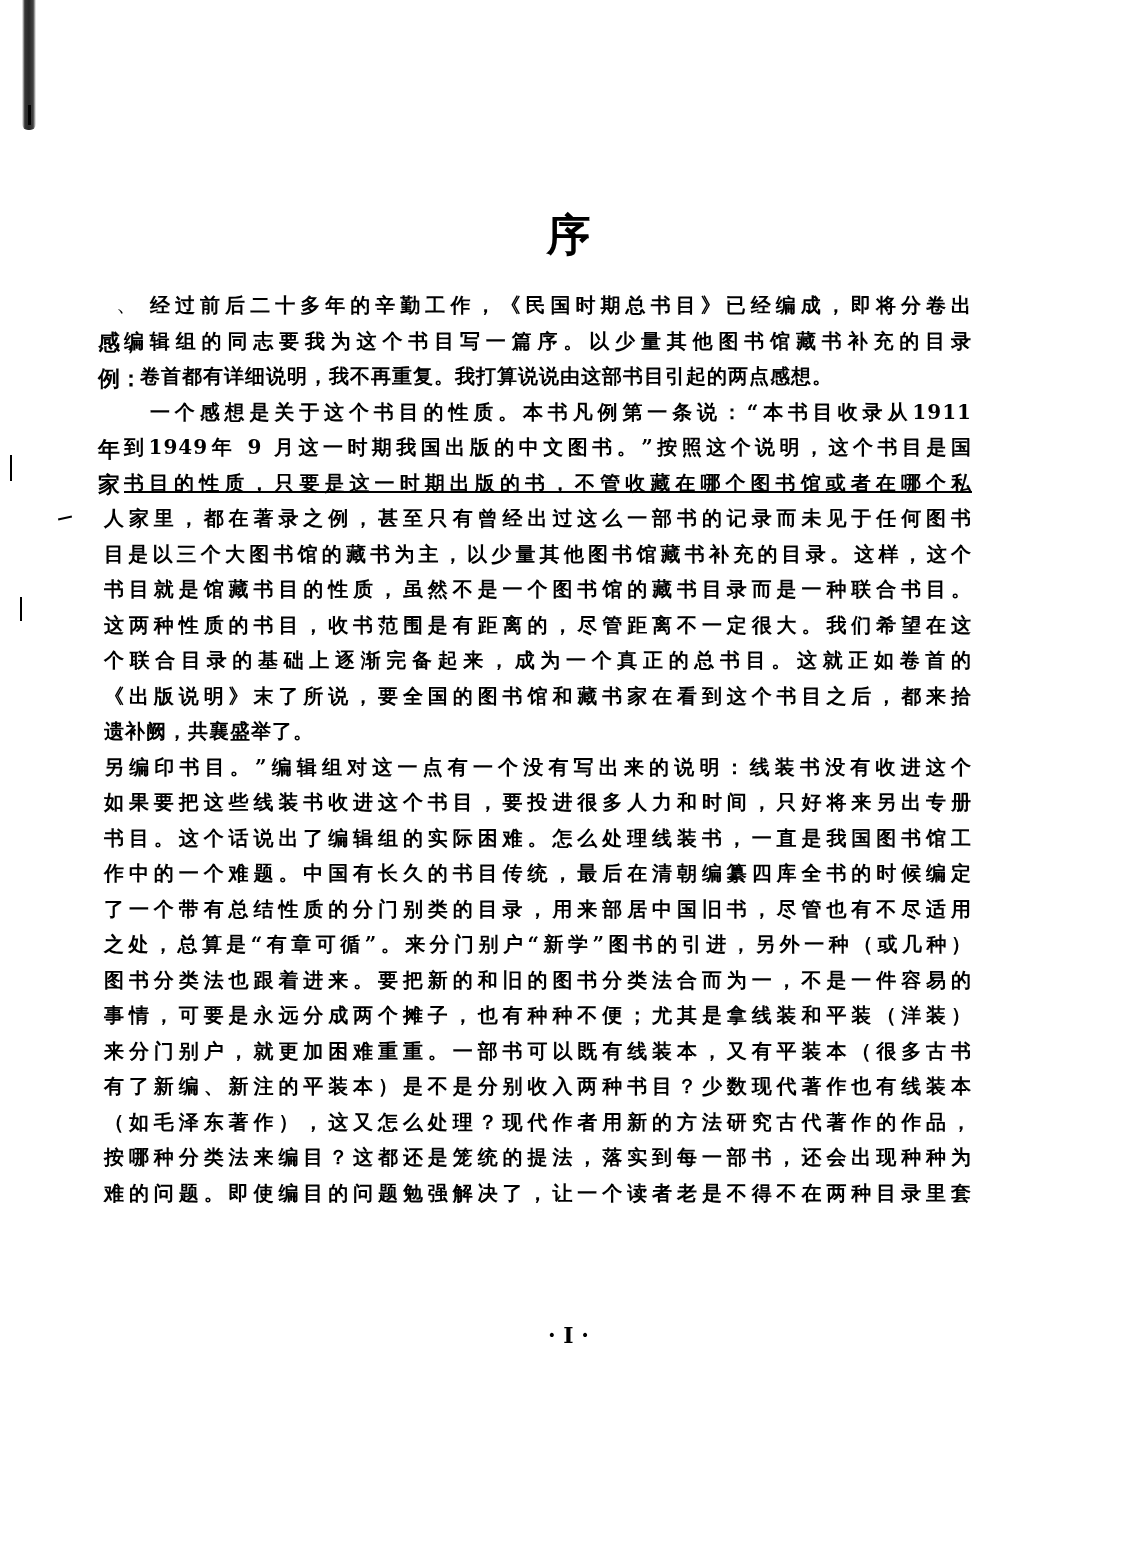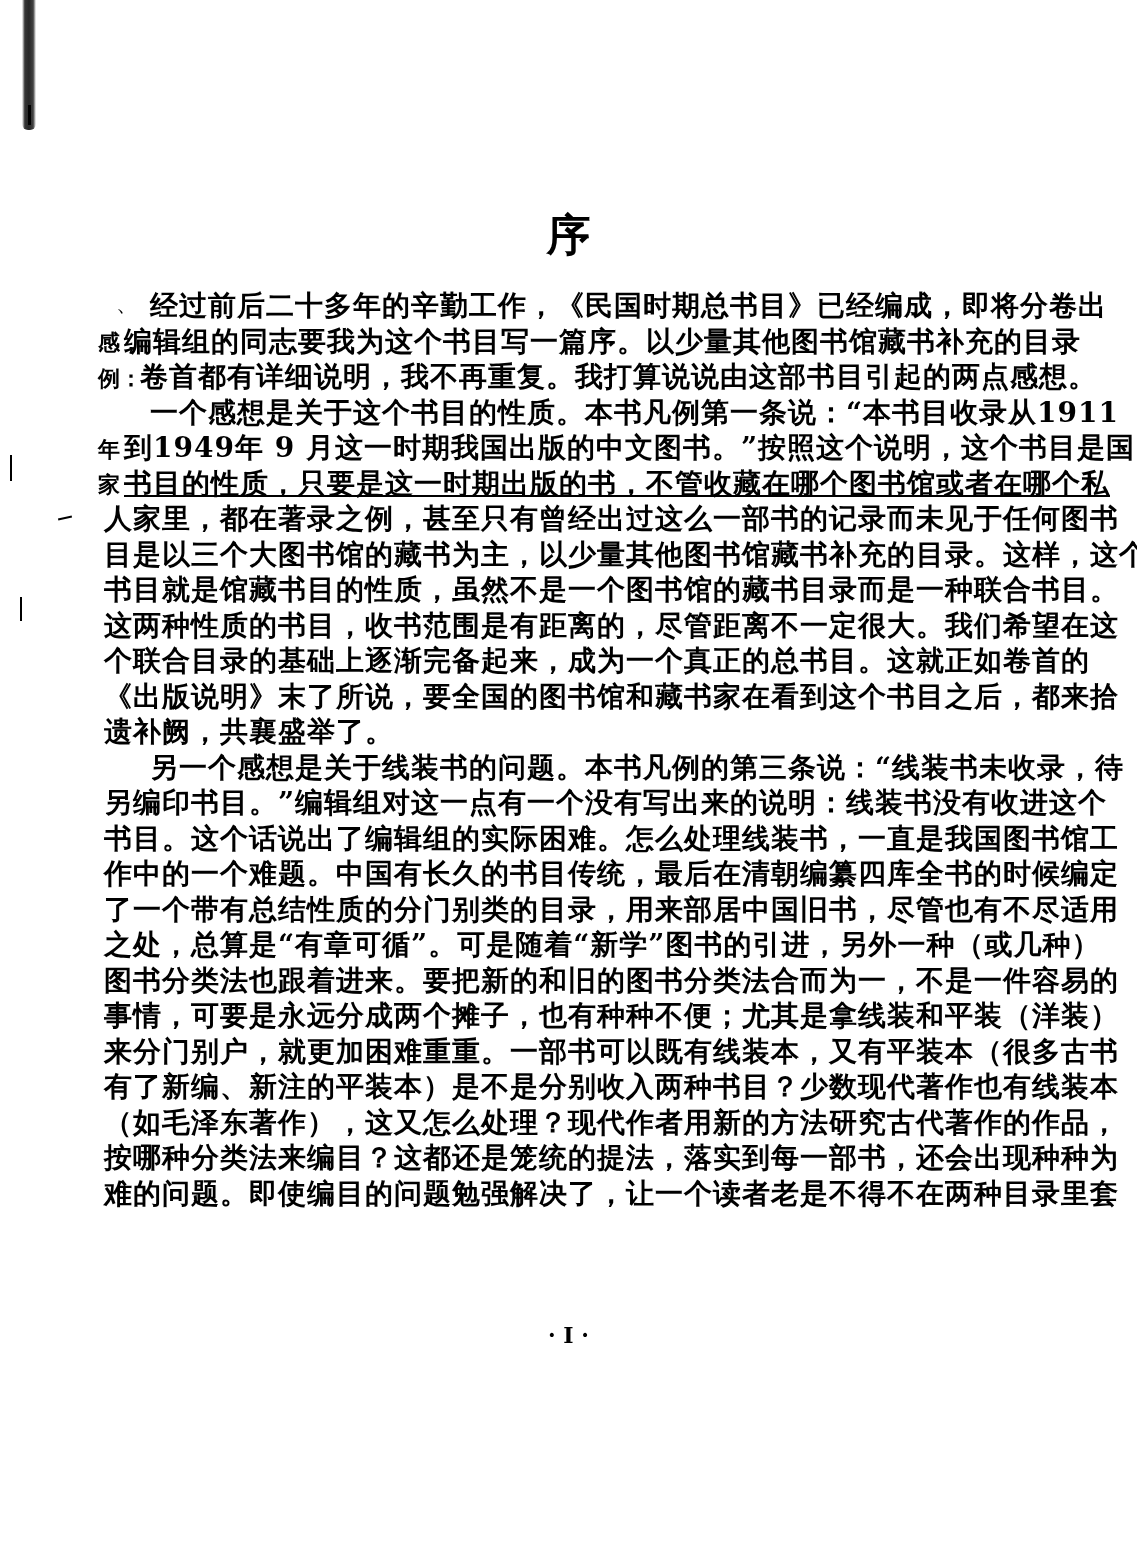--- a/index.html
+++ b/index.html
@@ -6,21 +6,21 @@
   body { width: 1137px; height: 1568px; position: relative; overflow: hidden;
          font-family: "DejaVu Serif", "Liberation Serif", serif; color: #000; }
   .page { position: absolute; left: 0; top: 0; width: 1137px; height: 1568px; }
   .scan-edge { position: absolute; left: 22px; top: 0; width: 14px; height: 130px;
                background: linear-gradient(90deg, transparent 0, #111 20%, #000 50%, #222 80%, transparent 100%);
                opacity: .85; border-radius: 0 0 6px 6px; }
   .scan-speck { position: absolute; background: #000; }
   .title { position: absolute; left: 0; width: 1137px; top: 206px; text-align: center;
            font-size: 44px; font-weight: bold; letter-spacing: 0; }
   .body { position: absolute; left: 104px; top: 288px; width: 868px; }
-  .line { height: 35.5px; line-height: 35.5px; font-size: 28px; font-weight: bold;
+  .line { height: 35.5px; line-height: 35.5px; font-size: 20px; font-weight: bold;
           white-space: nowrap; text-align: justify; text-align-last: justify; letter-spacing: 1px; }
   .line.indent { padding-left: 46px; }
   .line.last { text-align-last: left; }
   .margin-note { position: absolute; font-size: 22px; font-weight: bold; line-height: 24px; }
   .folio { position: absolute; left: 0; width: 1137px; top: 1322px; text-align: center;
            font-size: 22px; font-weight: bold; }
 </style>
 </head>
 <body>
 
@@ -46,26 +46,26 @@
     <div class="line indent">一个感想是关于这个书目的性质。本书凡例第一条说：“本书目收录从1911</div>
     <div class="line" style="padding-left:20px;">到1949年 9 月这一时期我国出版的中文图书。”按照这个说明，这个书目是国</div>
     <div class="line" style="padding-left:20px;text-decoration:underline;">书目的性质，只要是这一时期出版的书，不管收藏在哪个图书馆或者在哪个私</div>
     <div class="line">人家里，都在著录之例，甚至只有曾经出过这么一部书的记录而未见于任何图书</div>
     <div class="line">目是以三个大图书馆的藏书为主，以少量其他图书馆藏书补充的目录。这样，这个</div>
     <div class="line">书目就是馆藏书目的性质，虽然不是一个图书馆的藏书目录而是一种联合书目。</div>
     <div class="line">这两种性质的书目，收书范围是有距离的，尽管距离不一定很大。我们希望在这</div>
     <div class="line">个联合目录的基础上逐渐完备起来，成为一个真正的总书目。这就正如卷首的</div>
     <div class="line">《出版说明》末了所说，要全国的图书馆和藏书家在看到这个书目之后，都来拾</div>
     <div class="line last">遗补阙，共襄盛举了。</div>
-    <div class="line indent">另一个感想是关于线装书的问题。本书凡例的第三条说：“线装书未收录，待</div>
     <div class="line">另编印书目。”编辑组对这一点有一个没有写出来的说明：线装书没有收进这个</div>
+    <div class="line">如果要把这些线装书收进这个书目，要投进很多人力和时间，只好将来另出专册</div>
     <div class="line">书目。这个话说出了编辑组的实际困难。怎么处理线装书，一直是我国图书馆工</div>
     <div class="line">作中的一个难题。中国有长久的书目传统，最后在清朝编纂四库全书的时候编定</div>
     <div class="line">了一个带有总结性质的分门别类的目录，用来部居中国旧书，尽管也有不尽适用</div>
-    <div class="line">之处，总算是“有章可循”。可是随着“新学”图书的引进，另外一种（或几种）</div>
+    <div class="line">之处，总算是“有章可循”。来分门别户“新学”图书的引进，另外一种（或几种）</div>
     <div class="line">图书分类法也跟着进来。要把新的和旧的图书分类法合而为一，不是一件容易的</div>
     <div class="line">事情，可要是永远分成两个摊子，也有种种不便；尤其是拿线装和平装（洋装）</div>
     <div class="line">来分门别户，就更加困难重重。一部书可以既有线装本，又有平装本（很多古书</div>
     <div class="line">有了新编、新注的平装本）是不是分别收入两种书目？少数现代著作也有线装本</div>
     <div class="line">（如毛泽东著作），这又怎么处理？现代作者用新的方法研究古代著作的作品，</div>
     <div class="line">按哪种分类法来编目？这都还是笼统的提法，落实到每一部书，还会出现种种为</div>
     <div class="line">难的问题。即使编目的问题勉强解决了，让一个读者老是不得不在两种目录里套</div>
   </div>
 
   <div class="folio">· Ⅰ ·</div>

